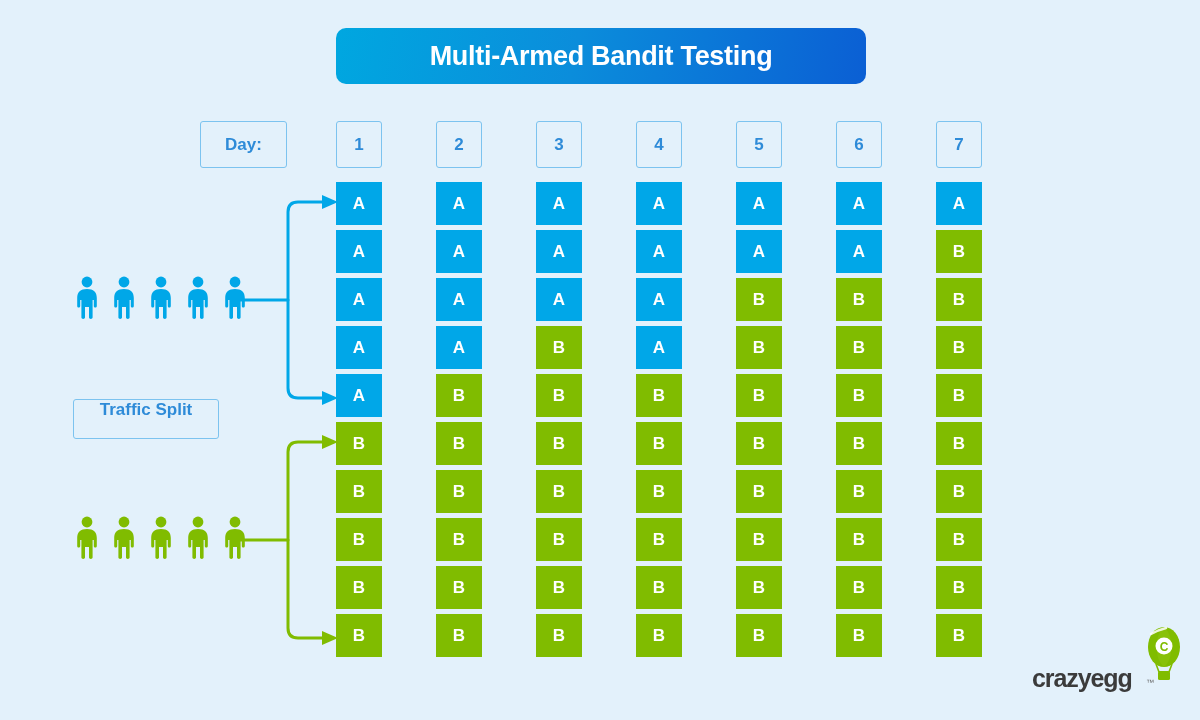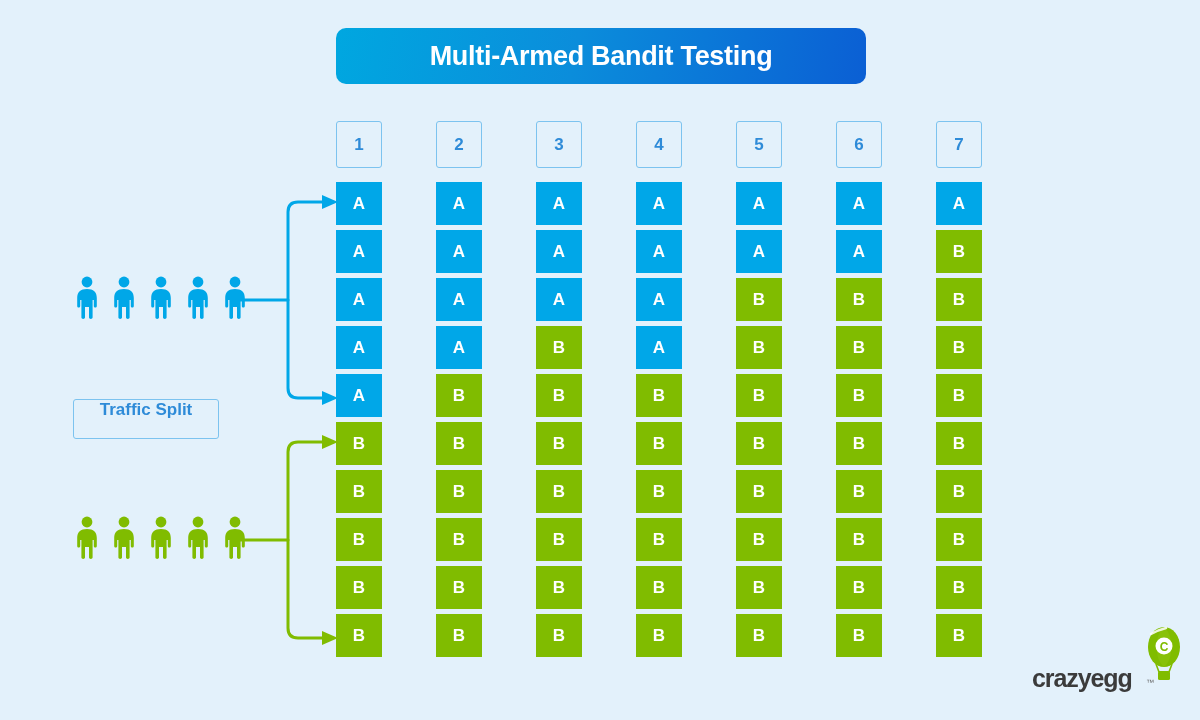--- a/index.html
+++ b/index.html
@@ -141,20 +141,23 @@
 </style>
 </head>
 <body>
 
 <div id="stage">
 
   <div id="title-banner">
     <span class="title-text">Multi-Armed Bandit Testing</span>
   </div>
 
+  <div id="day-caption-box" class="day-label-box">
+    <span class="day-txt">Day:</span>
+  </div>
 
   <div id="grid-root">
       <div class="day-label-box day-num-box" style="left: 336px;">
         <span class="day-txt">1</span>
       </div>
       <div class="cell variant-a" style="left: 336px; top: 182px;">A</div>
       <div class="cell variant-a" style="left: 336px; top: 230px;">A</div>
       <div class="cell variant-a" style="left: 336px; top: 278px;">A</div>
       <div class="cell variant-a" style="left: 336px; top: 326px;">A</div>
       <div class="cell variant-a" style="left: 336px; top: 374px;">A</div>

